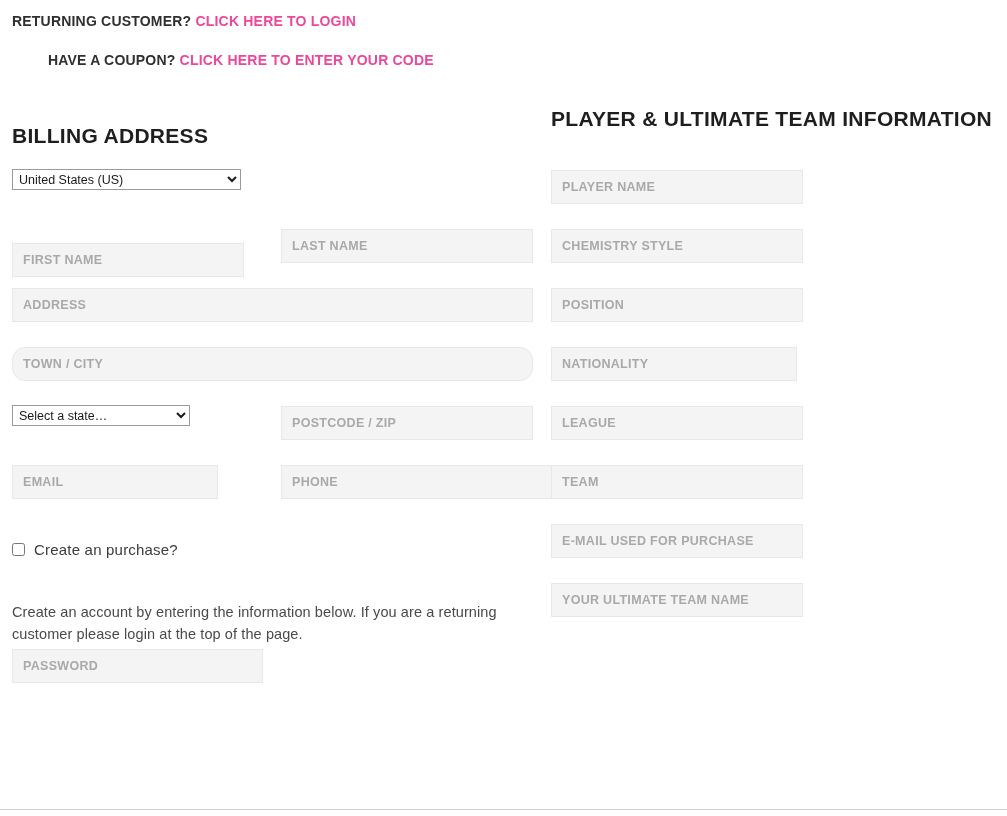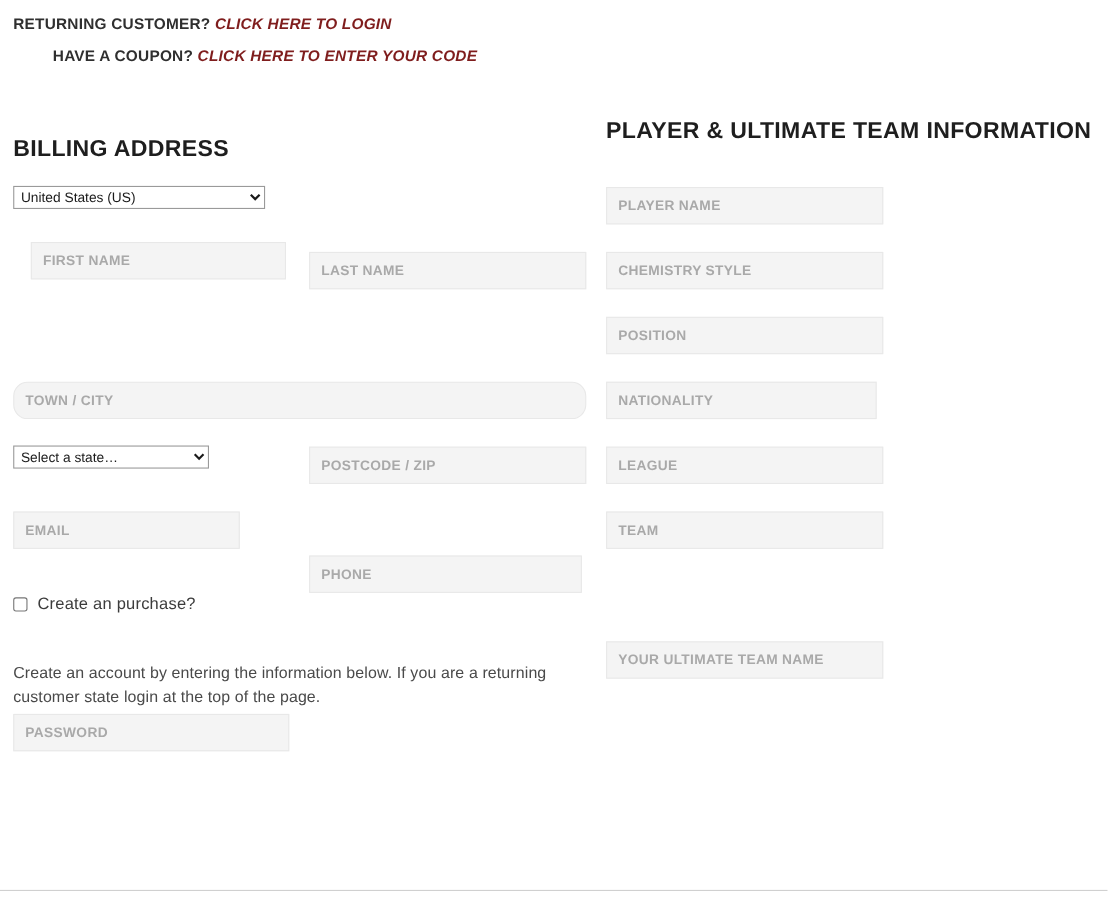--- a/index.html
+++ b/index.html
@@ -28,28 +28,27 @@
     position: absolute;
     left: 12px;
     font-size: 14px;
     font-weight: bold;
     letter-spacing: 0.2px;
     white-space: nowrap;
     color: #2f2f2f;
     text-transform: uppercase;
   }
   .notice-login { top: 13px; }
-  .notice-coupon { top: 42px; padding-left: 36px; }
+  .notice-coupon { top: 52px; padding-left: 36px; }
 
   .notice .link {
-    color: #7f1d1d;
+    color: #ec4899;
     text-decoration: none;
     font-weight: bold;
     cursor: pointer;
-    font-style: italic;
   }
 
   
   .col-heading {
     position: absolute;
     font-size: 21px;
     font-weight: bold;
     letter-spacing: 0.3px;
     color: #1e1e1e;
     text-transform: uppercase;
@@ -155,56 +154,58 @@
     <a class="link" href="#">Click here to enter your code</a>
   </div>
 
   <div class="col-heading" id="heading-billing">Billing Address</div>
   <div class="col-heading" id="heading-player">Player &amp; Ultimate Team Information</div>
 
   <select class="select" id="country-select" style="left:12px; top:169px; width:229px;">
     <option>United States (US)</option>
   </select>
 
-  <input class="field" type="text" style="left: 12px; top: 220px; width: 232px; margin-left: 16px;" placeholder="First Name">
+  <input class="field" type="text" style="left: 12px; top: 243px; width: 232px;" placeholder="First Name">
 
   <input class="field" type="text" style="left: 281px; top: 229px; width: 252px;" placeholder="Last Name">
 
+  <input class="field" type="text" style="left: 12px; top: 288px; width: 521px;" placeholder="Address">
 
   <input class="field" type="text" style="left: 12px; top: 347px; width: 521px; border-radius: 13px;" placeholder="Town / City">
 
   <select class="select" id="state-select" style="left:12px; top:405px; width:178px;">
     <option>Select a state…</option>
   </select>
 
   <input class="field" type="text" style="left: 281px; top: 406px; width: 252px;" placeholder="Postcode / ZIP">
 
   <input class="field" type="text" style="left: 12px; top: 465px; width: 206px;" placeholder="Email">
 
-  <input class="field" type="text" style="left: 281px; top: 465px; width: 248px; margin-top: 40px;" placeholder="Phone">
+  <input class="field" type="text" style="left: 281px; top: 465px; width: 288px;" placeholder="Phone">
 
   <div id="create-account-row">
     <input type="checkbox" id="create-account-checkbox" style="">
     <label for="create-account-checkbox" id="create-account-label">Create an purchase?</label>
   </div>
 
-  <p id="account-help-text">Create an account by entering the information below. If you are a returning customer state login at the top of the page.</p>
+  <p id="account-help-text">Create an account by entering the information below. If you are a returning customer please login at the top of the page.</p>
 
   <input class="field" type="password" style="left: 12px; top: 649px; width: 251px;" placeholder="Password">
 
   <input class="field" type="text" style="left: 551px; top: 170px; width: 252px;" placeholder="Player Name">
 
   <input class="field" type="text" style="left: 551px; top: 229px; width: 252px;" placeholder="Chemistry Style">
 
   <input class="field" type="text" style="left: 551px; top: 288px; width: 252px;" placeholder="Position">
 
   <input class="field" type="text" style="left: 551px; top: 347px; width: 246px;" placeholder="Nationality">
 
   <input class="field" type="text" style="left: 551px; top: 406px; width: 252px;" placeholder="League">
 
   <input class="field" type="text" style="left: 551px; top: 465px; width: 252px;" placeholder="Team">
 
+  <input class="field" type="text" style="left: 551px; top: 524px; width: 252px;" placeholder="E-mail used for purchase">
 
   <input class="field" type="text" style="left: 551px; top: 583px; width: 252px;" placeholder="Your Ultimate Team Name">
 
   <div id="bottom-rule"></div>
 
 </div>
 
 </body></html>

